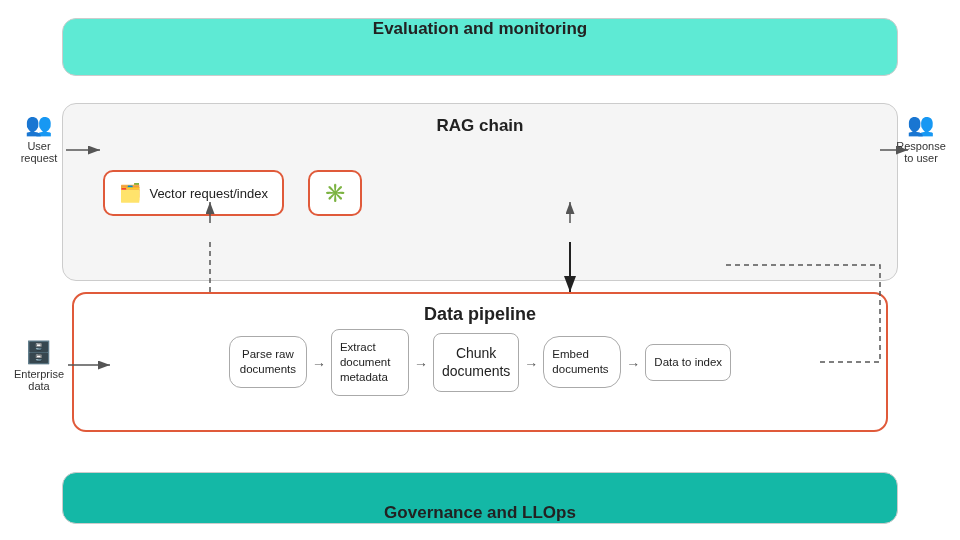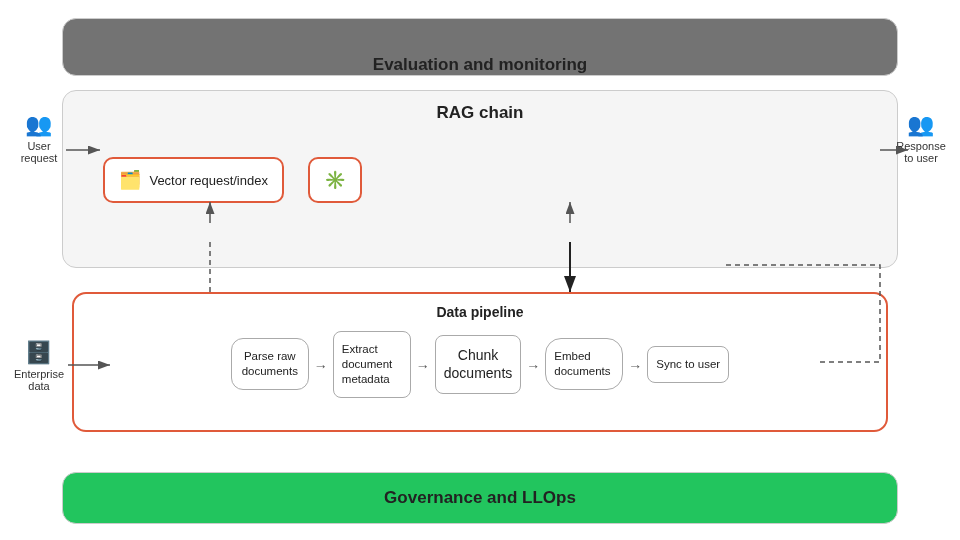--- a/index.html
+++ b/index.html
@@ -29,28 +29,28 @@
       height: 520px;
     }
   </style>
 </head>
 <body>
 
 <div class="wrapper">
 
   <div style="
     position: absolute; top: 8px; left: 52px; right: 52px; height: 58px;
-    border-radius: 14px; border: 1.5px solid #ccc; background: #737373;
-    display: flex; align-items: flex-end; justify-content: center;
+    border-radius: 14px; border: 1.5px solid #ccc; background: #5eead4;
+    display: flex; align-items: flex-start; justify-content: center;
   ">
     <span style="font-size: 17px; font-weight: 600; color: #222;">Evaluation and monitoring</span>
   </div>
 
   <div style="
-    position: absolute; top: 80px; left: 52px; right: 52px; height: 178px;
+    position: absolute; top: 93px; left: 52px; right: 52px; height: 178px;
     border-radius: 14px; border: 1.5px solid #ccc; background: #f5f5f5;
   ">
     <div style="text-align:center; font-size: 17px; font-weight: 600; color: #222; padding-top: 12px;">RAG chain</div>
 
     <div style="display:flex; gap:24px; padding: 10px 40px 0; align-items: flex-end; margin-top: 24px;">
 
       <div style="
         border: 2px solid #e05a3a; border-radius: 10px; background: #fff;
         padding: 10px 14px; display:flex; align-items:center; gap: 8px;
         font-size: 13px; font-weight: 500; color: #222;
@@ -66,21 +66,21 @@
       ">
         <span style="font-size:18px;">✳️</span>
       </div>
     </div>
   </div>
 
   <div style="
     position: absolute; top: 282px; left: 62px; right: 62px; height: 140px;
     border: 2px solid #e05a3a; border-radius: 14px; background: #fff;
   ">
-    <div style="text-align:center; font-size: 14px; font-weight: 700; color: #222; padding-top: 10px; margin-bottom: 11px;">Data pipeline</div>
+    <div style="text-align:center; font-size: 18px; font-weight: 700; color: #222; padding-top: 10px; margin-bottom: 4px;">Data pipeline</div>
 
     <div style="display:flex; align-items:center; justify-content:center; gap:5px; padding: 0 10px;">
 
       <div style="
         border: 1.5px solid #aaa; border-radius: 12px; background: #fff;
         padding: 10px 8px; font-size: 11.5px; text-align: center; color: #222;
         min-width: 78px; line-height: 1.3;
       ">
         <span>Parse raw<br>documents</span>
       </div>
@@ -111,29 +111,29 @@
       ">
         <span>Embed<br>documents</span>
       </div>
       <span style="font-size:14px; color:#555;">→</span>
 
       <div style="
         border: 1.5px solid #aaa; border-radius: 8px; background: #fff;
         padding: 10px 8px; font-size: 11.5px; text-align: center; color: #222;
         min-width: 78px; line-height: 1.3;
       ">
-        <span>Sync to user</span>
+        <span>Data to index</span>
       </div>
     </div>
   </div>
 
   <div style="
     position: absolute; bottom: 6px; left: 52px; right: 52px; height: 52px;
-    border-radius: 14px; border: 1.5px solid #ccc; background: #22c55e;
-    display: flex; align-items: center; justify-content: center;
+    border-radius: 14px; border: 1.5px solid #ccc; background: #14b8a6;
+    display: flex; align-items: flex-end; justify-content: center;
   ">
     <span style="font-size: 17px; font-weight: 600; color: #222;">Governance and LLOps</span>
   </div>
 
   <div style="
     position: absolute; left: 2px; top: 102px;
     display: flex; flex-direction: column; align-items: center;
     font-size: 11px; color: #333; text-align: center; width: 54px;
   ">
     <span style="font-size:22px; margin-bottom:2px;">👥</span>

